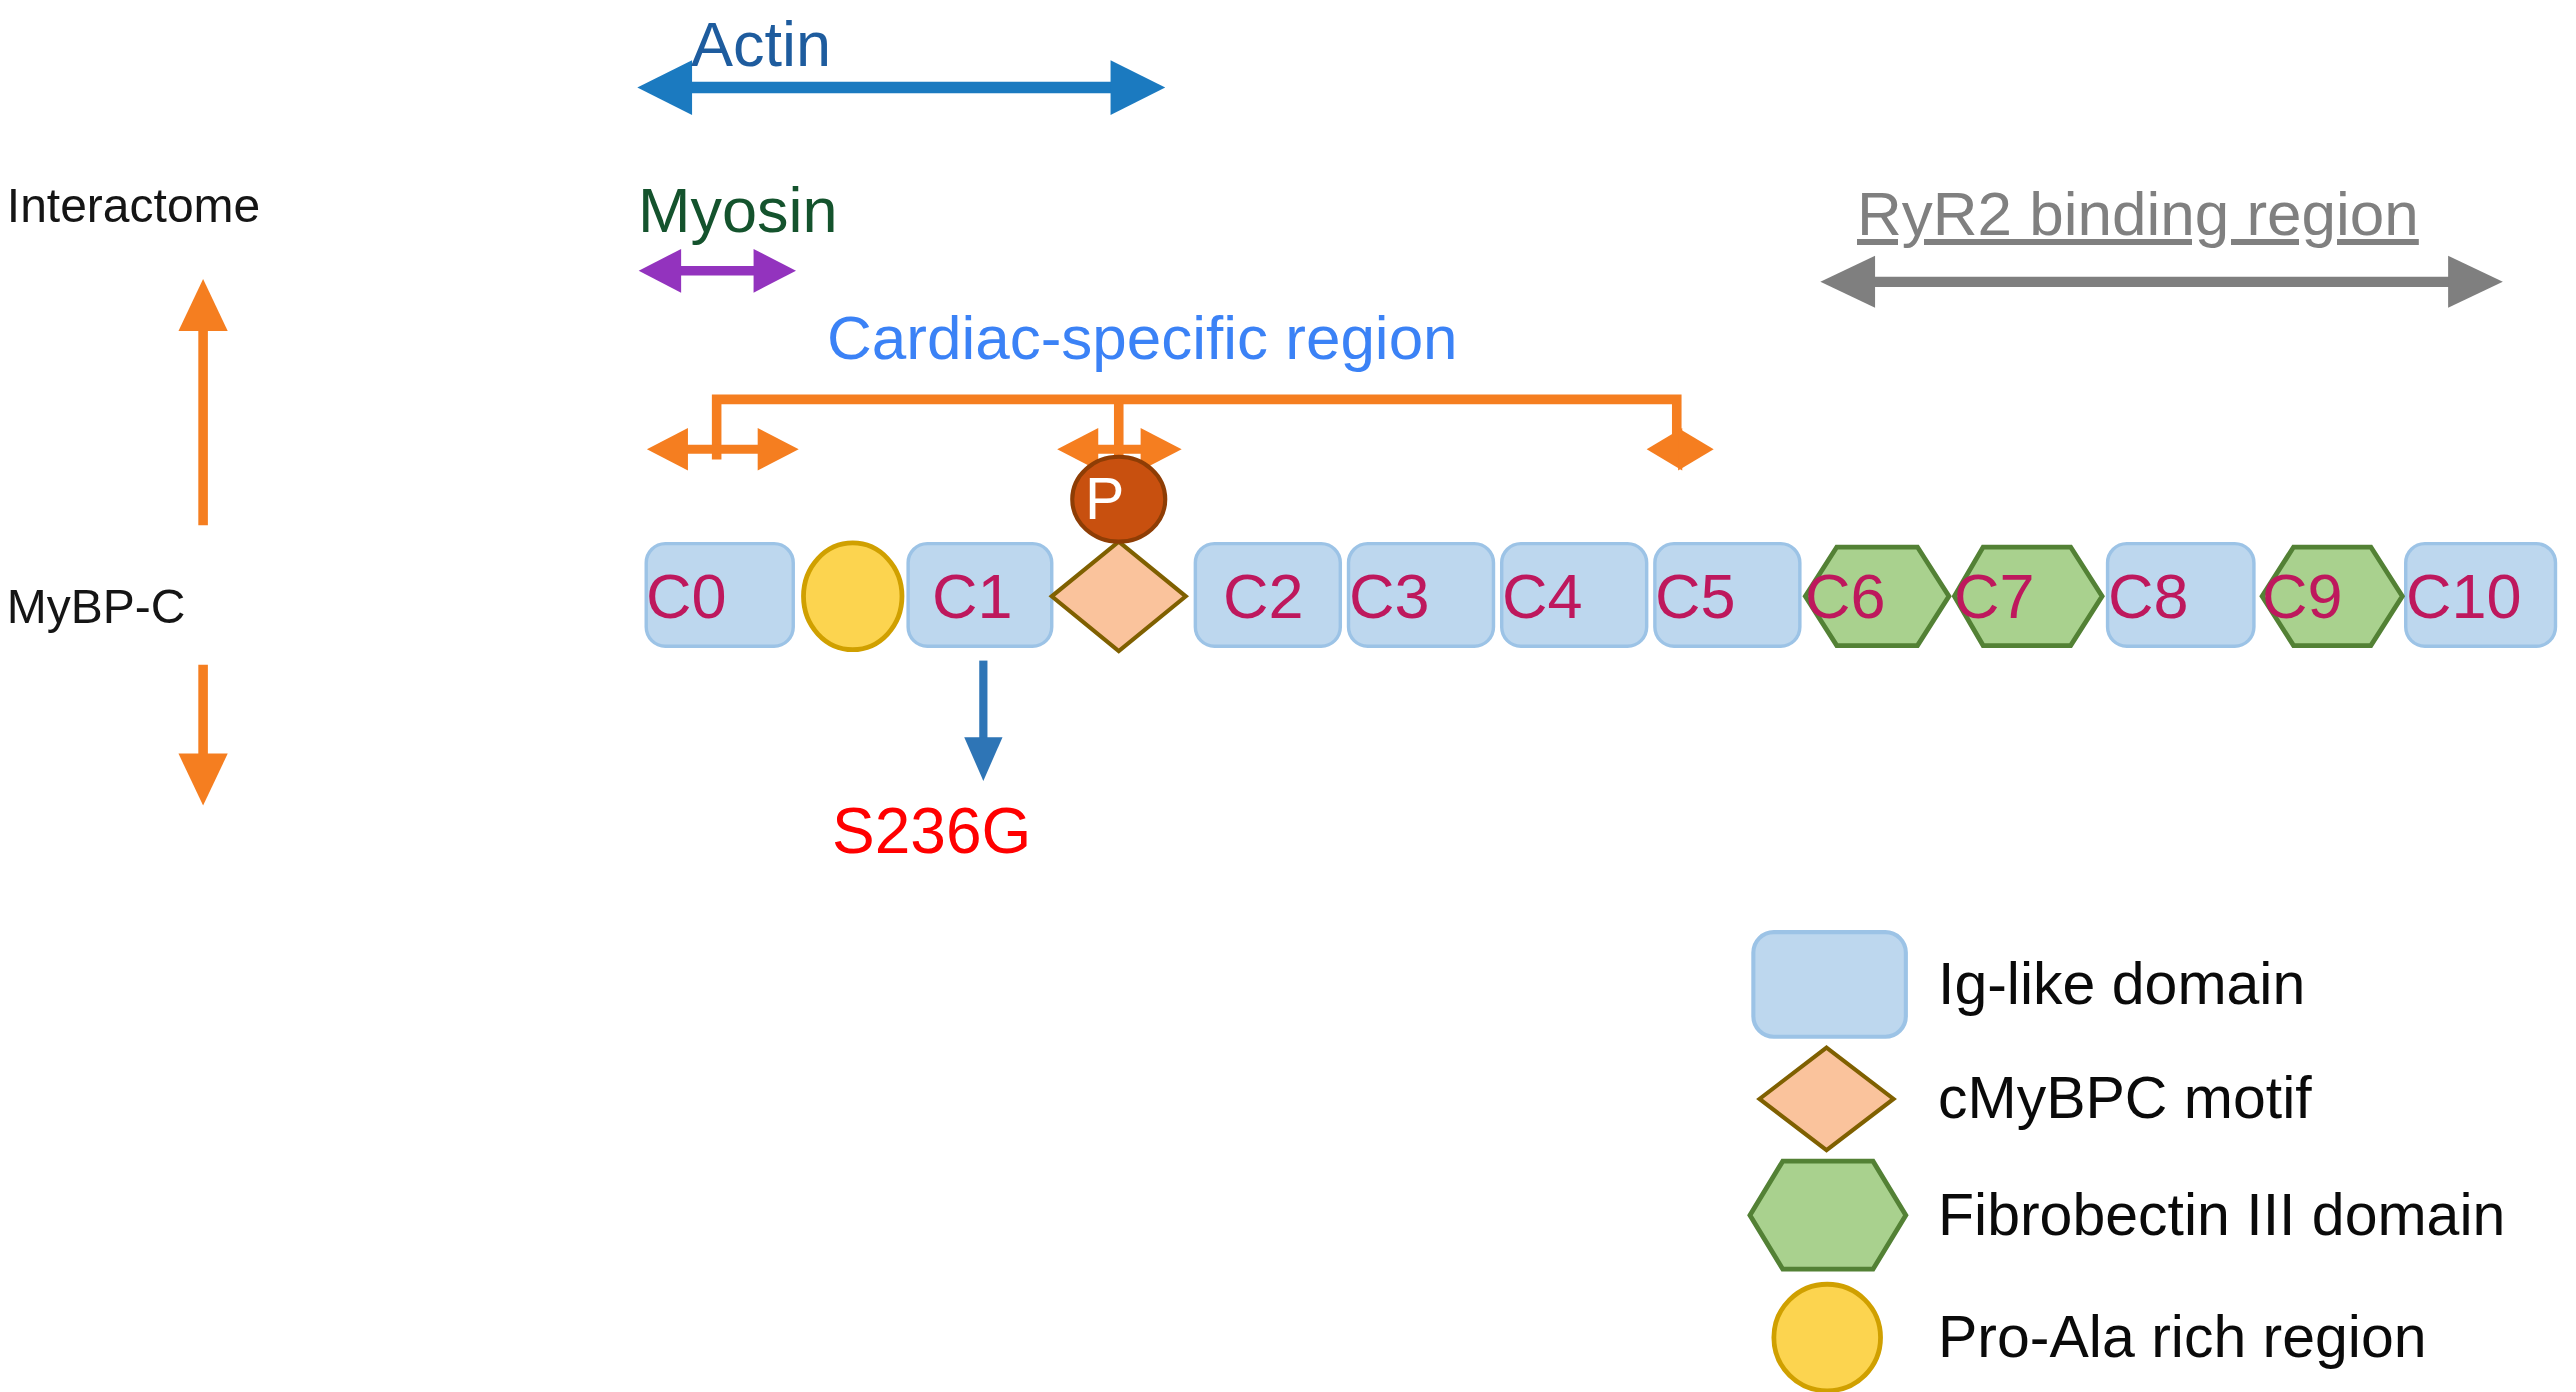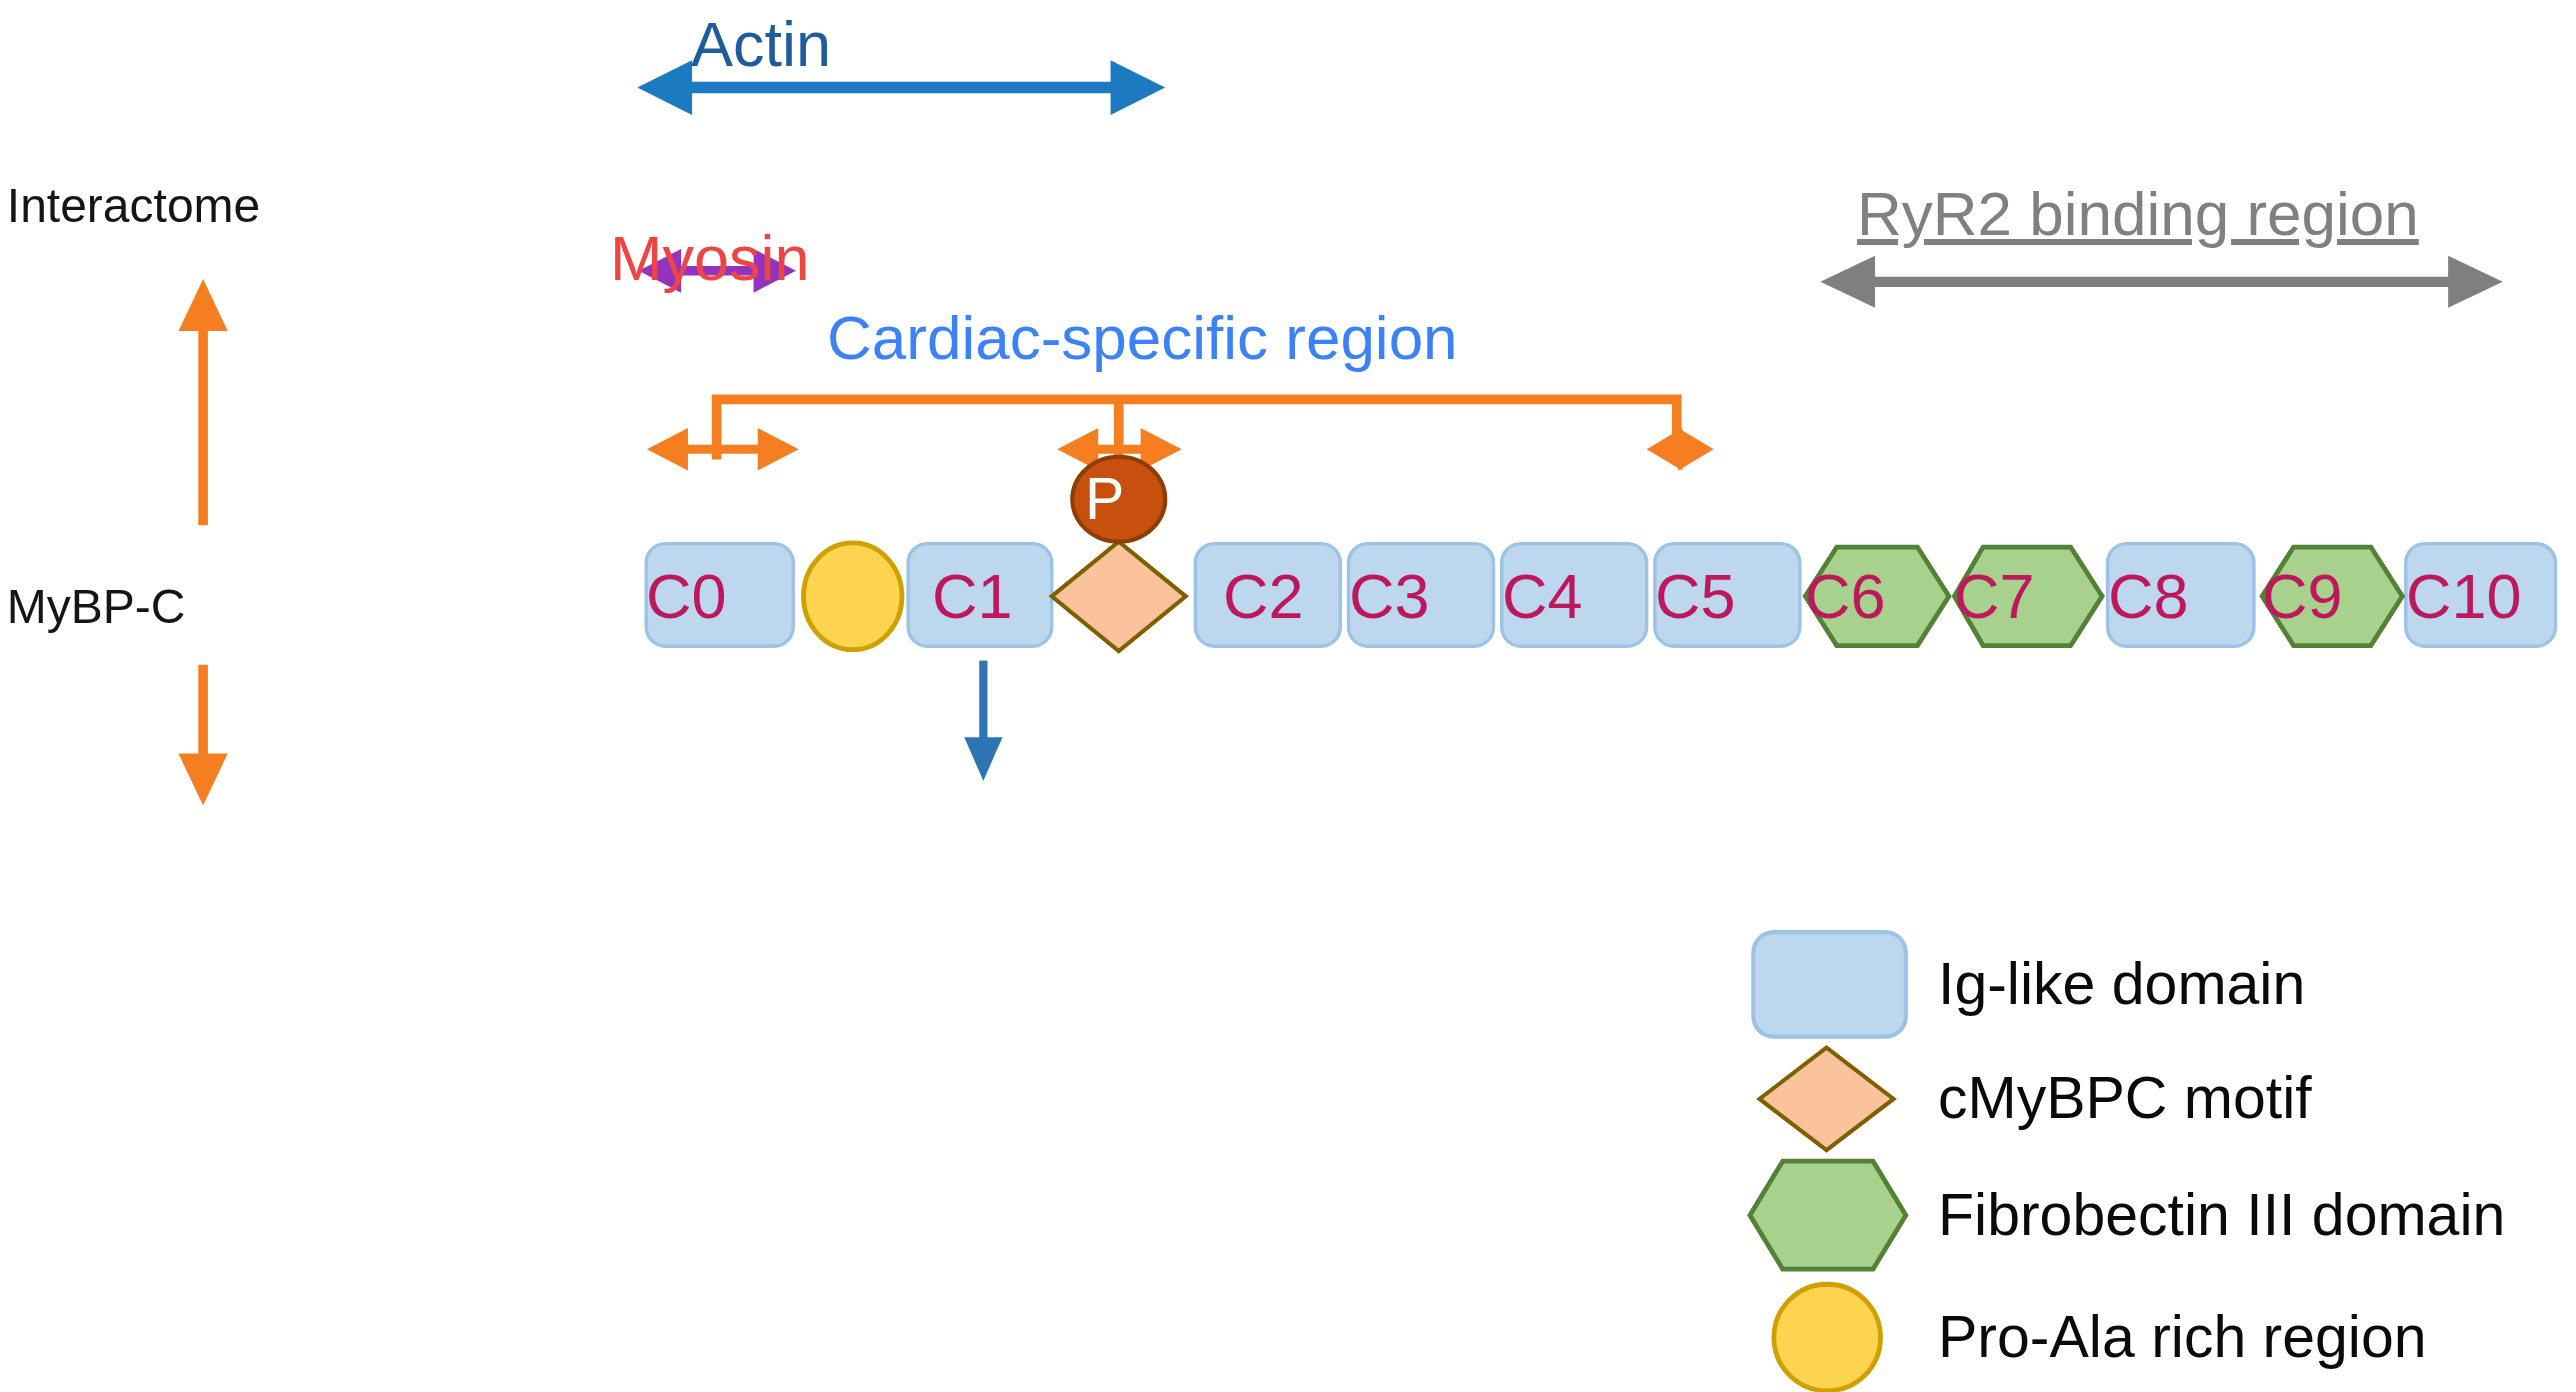--- a/index.html
+++ b/index.html
@@ -104,23 +104,24 @@
     <rect x="2564" y="1363" width="223" height="153" rx="30" fill="#BDD7EE" stroke="#9CC3E6" stroke-width="6"></rect>
     <polygon points="2671,1532 2769,1607 2671,1682 2573,1607" fill="#FAC39C" stroke="#7F6000" stroke-width="6"></polygon>
     <path d="M 2607 1698 H 2739 L 2787 1777 L 2739 1856 H 2607 L 2559 1777 Z" fill="#A9D18E" stroke="#538135" stroke-width="7"></path>
     <circle cx="2672" cy="1956" r="78" fill="#FCD44F" stroke="#D0A000" stroke-width="7"></circle>
   </svg>
 
   <div class="lbl lbl-black" style="left:6.8px;top:165px;width:410px;">Interactome</div>
   <div class="lbl lbl-black" style="left:6.8px;top:566px;width:383px;">MyBP-C</div>
 
   <div class="lbl" style="left:691px;top:5.5px;width:410px;font-size:63px;line-height:77px;color:#1E5C9E;">Actin</div>
-  <div class="lbl" style="left:610px;top:172px;width:205px;font-size:63px;line-height:77px;color:#ef4444;margin-top:48px;">Myosin</div>
+  <div class="lbl" style="left:638px;top:172px;width:205px;font-size:63px;line-height:77px;color:#14532d;">Myosin</div>
   <div class="lbl" style="left:1857px;top:176px;width:615px;font-size:62px;line-height:75px;color:#808080;text-decoration:underline;">RyR2 binding region</div>
   <div class="lbl" style="left:827px;top:300px;width:684px;font-size:62px;line-height:75px;color:#3b82f6;">Cardiac-specific region</div>
+  <div class="lbl" style="left:832px;top:793px;width:301px;font-size:64px;line-height:77px;color:#FF0000;">S236G</div>
 
   <div class="lbl lbl-p" style="left:1085px;top:457px;width:68px;">P</div>
 
   <div class="lbl lbl-chain" style="left:646px;top:552px;width:147px;">C0</div>
   <div class="lbl lbl-chain" style="left:908px;top:552px;width:144px;margin-left:24px;">C1</div>
   <div class="lbl lbl-chain" style="left:1195px;top:552px;width:145px;padding-left:28px;">C2</div>
   <div class="lbl lbl-chain" style="left:1349px;top:552px;width:145px;">C3</div>
   <div class="lbl lbl-chain" style="left:1502px;top:552px;width:145px;">C4</div>
   <div class="lbl lbl-chain" style="left:1655px;top:552px;width:145px;">C5</div>
   <div class="lbl lbl-chain" style="left:1805px;top:552px;width:144px;">C6</div>

